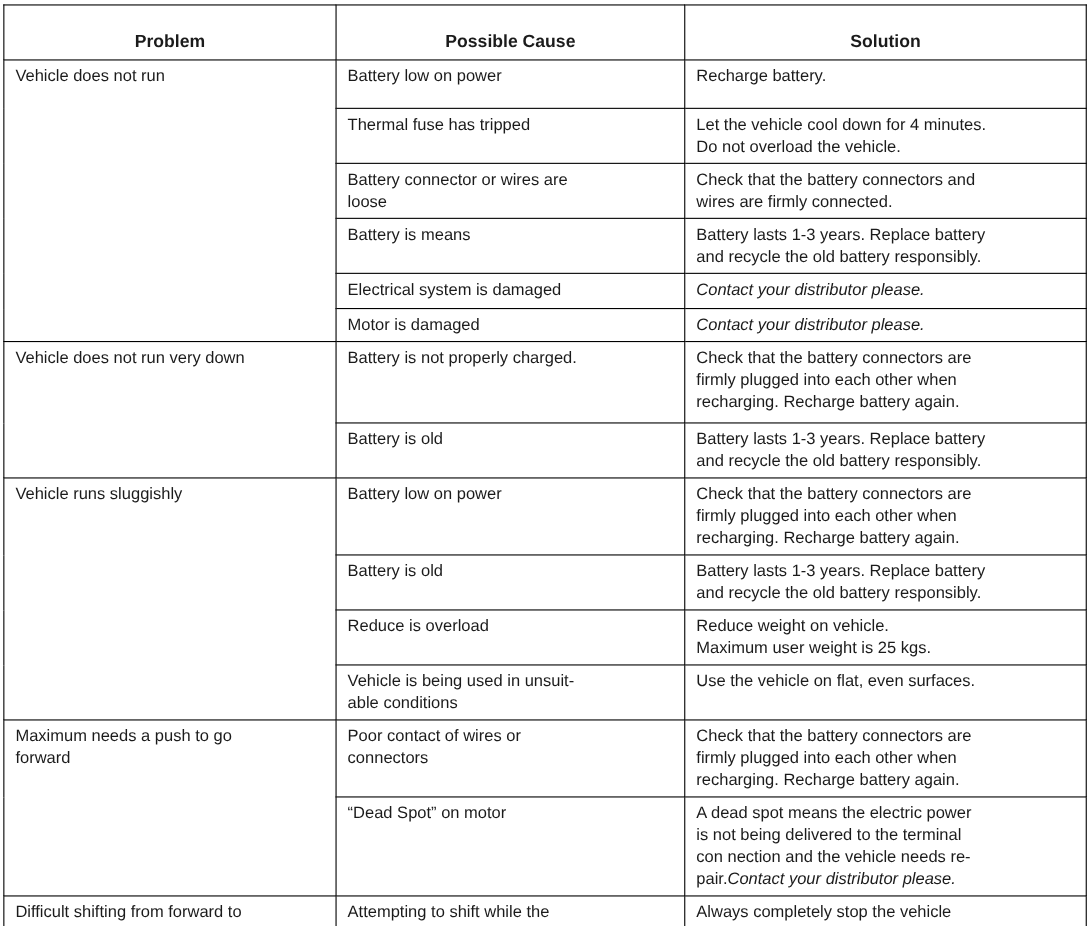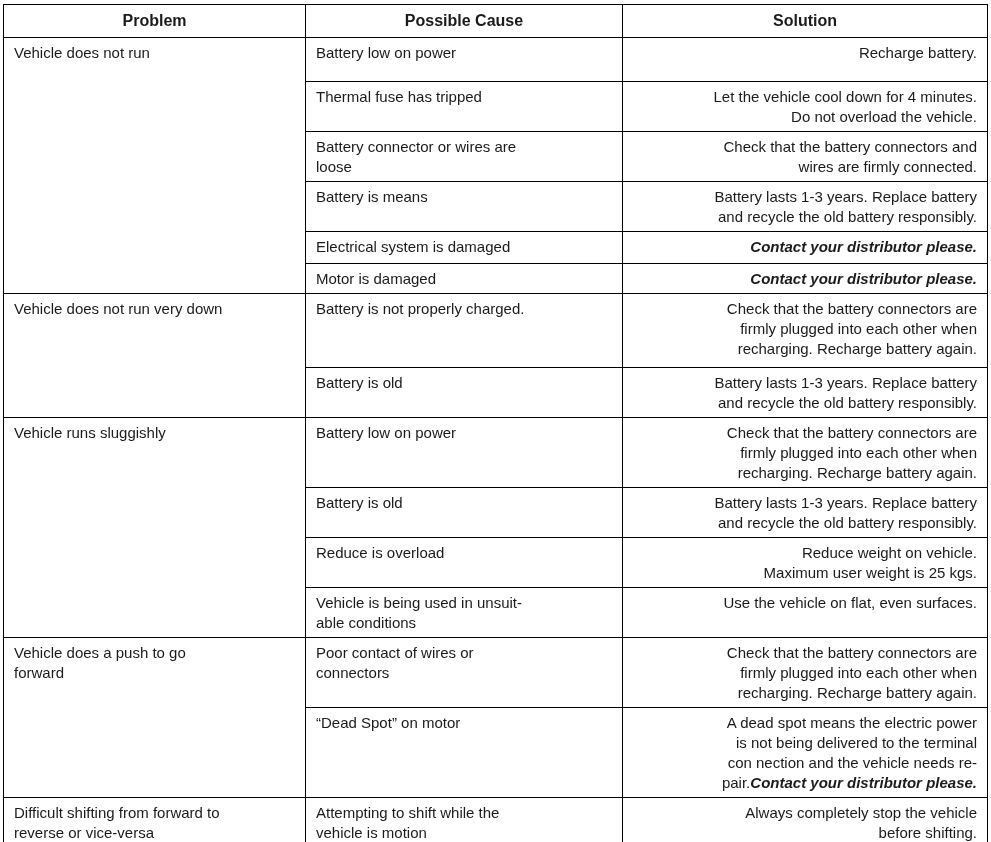--- a/index.html
+++ b/index.html
@@ -20,29 +20,29 @@
     vertical-align: top;
     font-size: 15px;
     line-height: 20px;
     padding: 5px 10px 4px 10px;
     overflow: hidden;
   }
   table.trouble th {
     font-size: 16px;
     font-weight: bold;
     text-align: center;
-    padding-top: 6px;
+    padding-top: 24px;
     padding-bottom: 5px;
   }
   th.th-indent { text-align: left; padding-left: 48px; }
   td.problem { padding-left: 12px; }
-  td.solution { padding-left: 11px; text-align: right; }
+  td.solution { padding-left: 11px; }
   .pre { white-space: pre-line; }
   .em {
-    font-weight: bold;
+    font-weight: normal;
     font-style: italic;
     white-space: pre-line;
   }
 </style>
 </head>
 <body>
 
 <table class="trouble">
   <colgroup>
     <col style="width:302px">
@@ -118,21 +118,21 @@
       <td class="solution"><span class="pre">Reduce weight on vehicle.
 Maximum user weight is 25 kgs.</span><span class="em"></span></td>
     </tr>
     <tr style="height:45px">
       <td class="cause pre">Vehicle is being used in unsuit-
 able conditions</td>
       <td class="solution"><span class="pre">Use the vehicle on flat, even surfaces.</span><span class="em"></span></td>
     </tr>
 
     <tr style="height:70px">
-      <td class="problem pre" rowspan="2">Vehicle does a push to go
+      <td class="problem pre" rowspan="2">Maximum needs a push to go
 forward</td>
       <td class="cause pre">Poor contact of wires or
 connectors</td>
       <td class="solution"><span class="pre">Check that the battery connectors are
 firmly plugged into each other when
 recharging. Recharge battery again.</span><span class="em"></span></td>
     </tr>
     <tr style="height:89px">
       <td class="cause pre">“Dead Spot” on motor</td>
       <td class="solution"><span class="pre">A dead spot means the electric power

